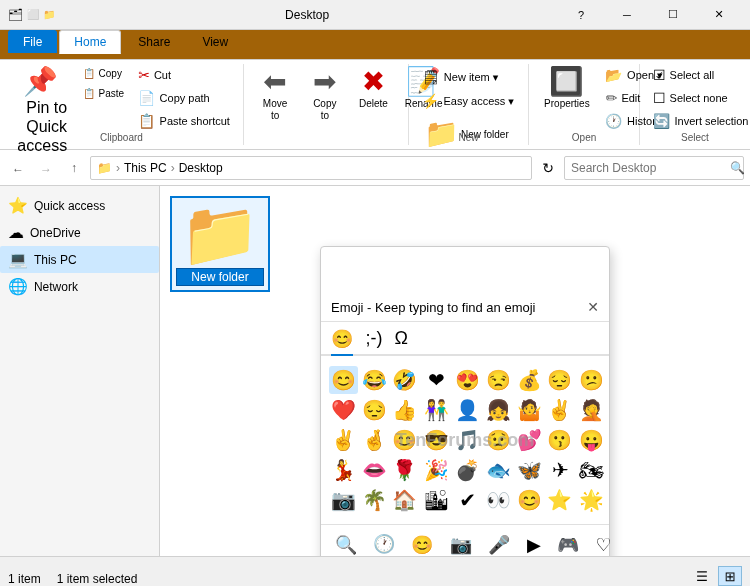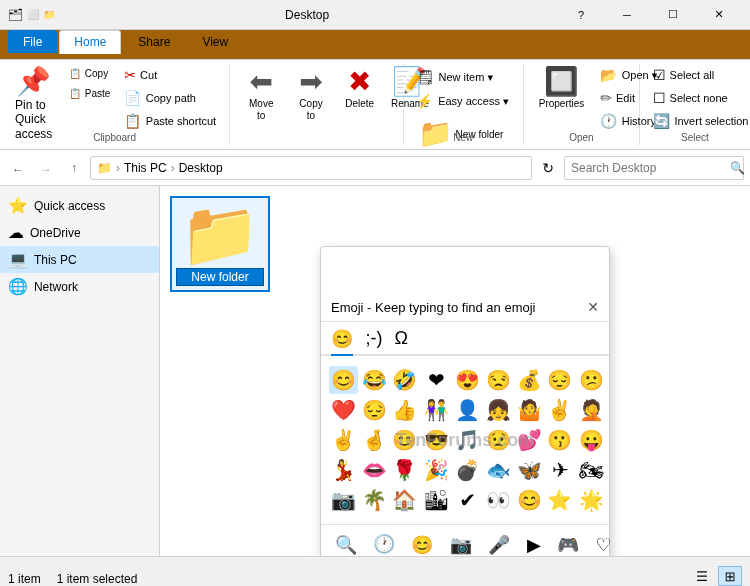--- a/index.html
+++ b/index.html
@@ -346,21 +346,21 @@
   <div class="ribbon-tab">Share</div>
   <div class="ribbon-tab">View</div>
 </div>
 
 <div class="ribbon">
 
   <div class="ribbon-group" style="min-width:120px">
     <div class="ribbon-items">
       <div class="ribbon-large-btn">
         <span class="big-icon pin-icon">📌</span>
-        <span style="text-align:left;font-size:12px;line-height:1.2">Pin to Quick
+        <span style="text-align:right;font-size:16px;line-height:1.2">Pin to Quick
 access</span>
       </div>
       <div class="stack-btns">
         <div class="ribbon-large-btn" style="flex-direction:row;min-width:unset;gap:3px;padding:3px 4px">
           <span>📋</span>
           <span>Copy</span>
         </div>
         <div class="ribbon-large-btn" style="flex-direction:row;min-width:unset;gap:3px;padding:3px 4px">
           <span>📋</span>
           <span>Paste</span>

